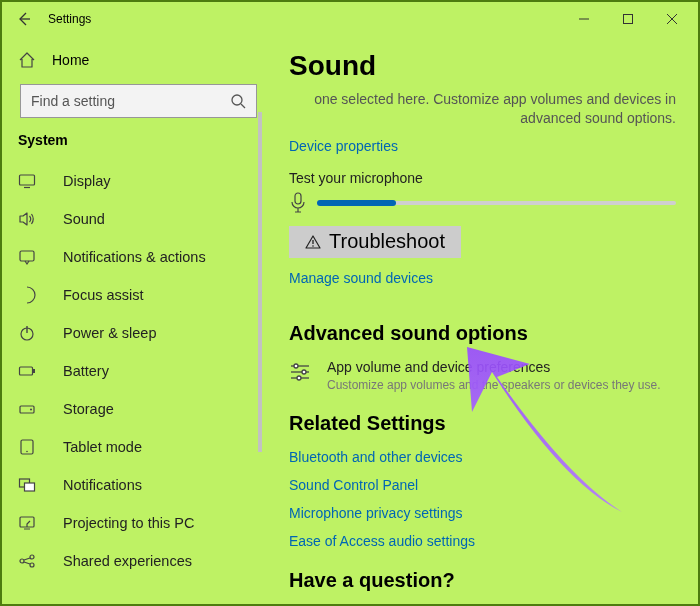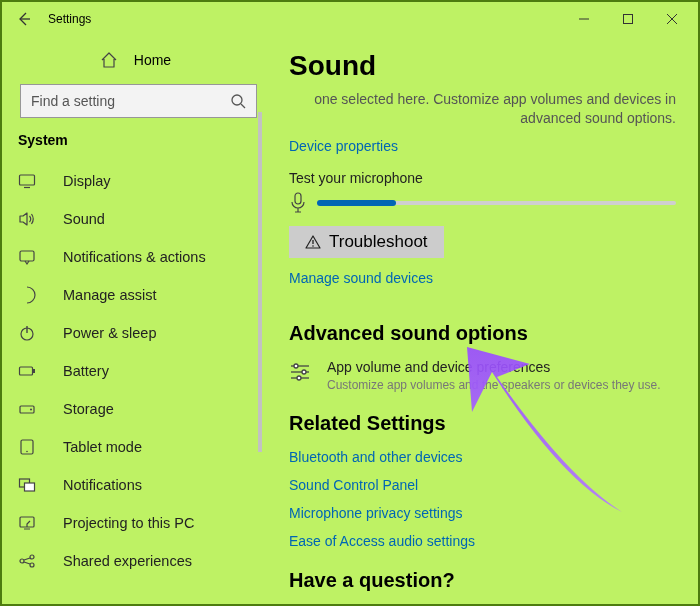--- a/index.html
+++ b/index.html
@@ -61,21 +61,20 @@
     width: 265px;
     padding: 6px 8px 0 10px;
     display: flex;
     flex-direction: column;
     overflow: hidden;
   }
   .home-row {
     display: flex; align-items: center; gap: 16px;
     height: 36px;
     padding: 0 6px;
-    justify-content: center;
   }
   .home-row .icon { width: 18px; display: flex; justify-content: center; color:#444;}
   .home-row .label { font-size: 14px; }
 
   .search-wrap {
     margin: 6px 2px 12px 8px;
     height: 34px;
     border: 1px solid #979797;
     background: #f3f3f3;
     display: flex; align-items: center;
@@ -170,21 +169,21 @@
     background: #0066b4;
     border-radius: 3px;
   }
 
   .ts-button {
     display: inline-flex; align-items: center; gap: 8px;
     background: #cccccc;
     border: none;
     height: 32px;
     padding: 0 16px;
-    font-size: 17px;
+    font-size: 20px;
     margin-bottom: 12px;
     cursor: pointer;
   }
   .ts-button .warn { color: #222; }
 
   h2 {
     font-size: 20px;
     font-weight: 600;
     margin-top: 20px;
     margin-bottom: 14px;
@@ -304,21 +303,21 @@
             </span>
           <span class="nav-label">Notifications &amp; actions</span>
         </div>
 
         <div class="nav-item">
           <span class="nav-icon">
               <svg width="18" height="18" viewBox="0 0 18 18" fill="none">
                 <path d="M9 1 A8 8 0 0 1 17 9 A8 8 0 0 1 9 17 A6 6 0 0 0 9 1 Z" stroke="#444" stroke-width="1.2"></path>
               </svg>
             </span>
-          <span class="nav-label">Manage assist</span>
+          <span class="nav-label">Focus assist</span>
         </div>
 
         <div class="nav-item">
           <span class="nav-icon">
               <svg width="18" height="18" viewBox="0 0 18 18" fill="none">
                 <circle cx="9" cy="10" r="6" stroke="#444" stroke-width="1.2"></circle>
                 <line x1="9" y1="2" x2="9" y2="9" stroke="#444" stroke-width="1.4"></line>
               </svg>
             </span>
           <span class="nav-label">Power &amp; sleep</span>

